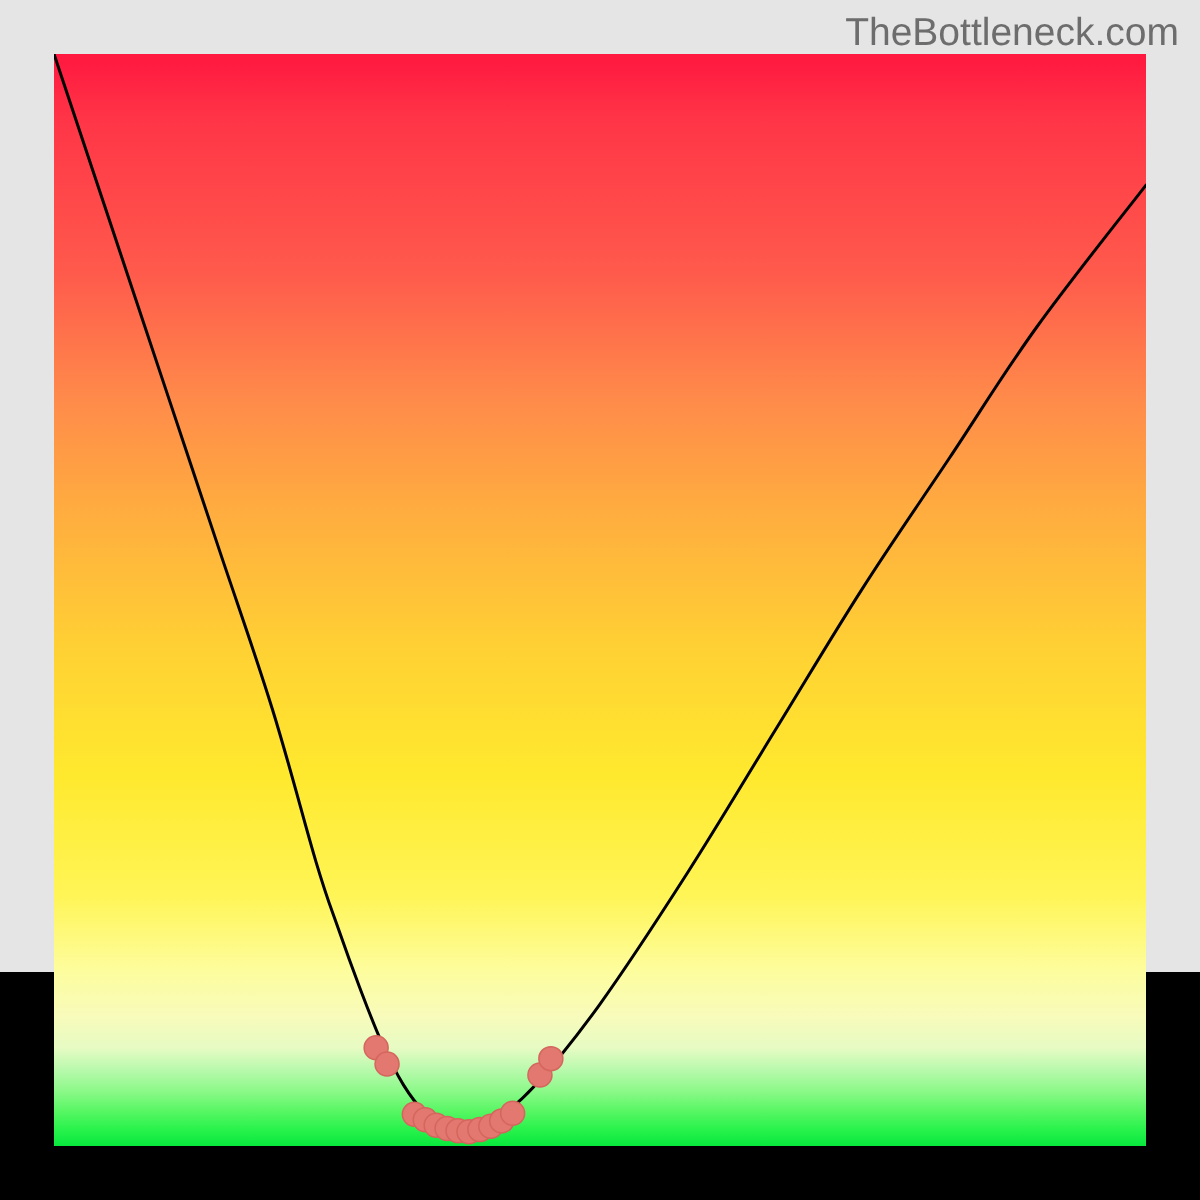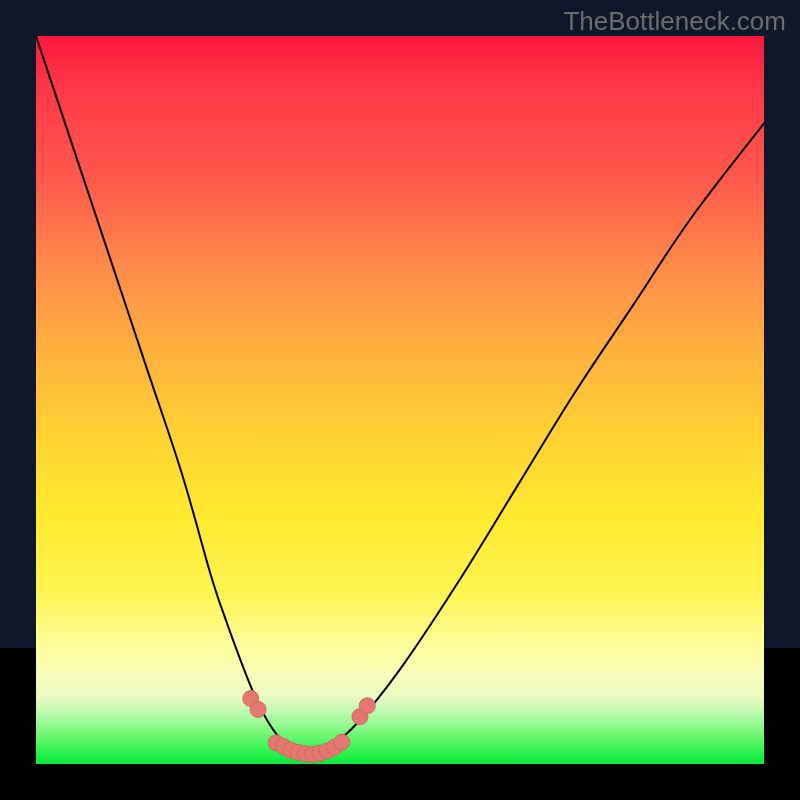--- a/index.html
+++ b/index.html
@@ -4,21 +4,21 @@
 <style>
   
   * { margin: 0; padding: 0; box-sizing: border-box; }
   html, body { width: 800px; height: 800px; overflow: hidden; background: #000; }
 
   
   .stage {
     position: relative;
     width: 800px;
     height: 648px;
-    background: #0f172a;
+    background: #e5e5e5;
   }
 
   
   .plot-area {
     position: absolute;
     left: 36px;
     top: 36px;
     width: 728px;   
     height: 728px;  
     

